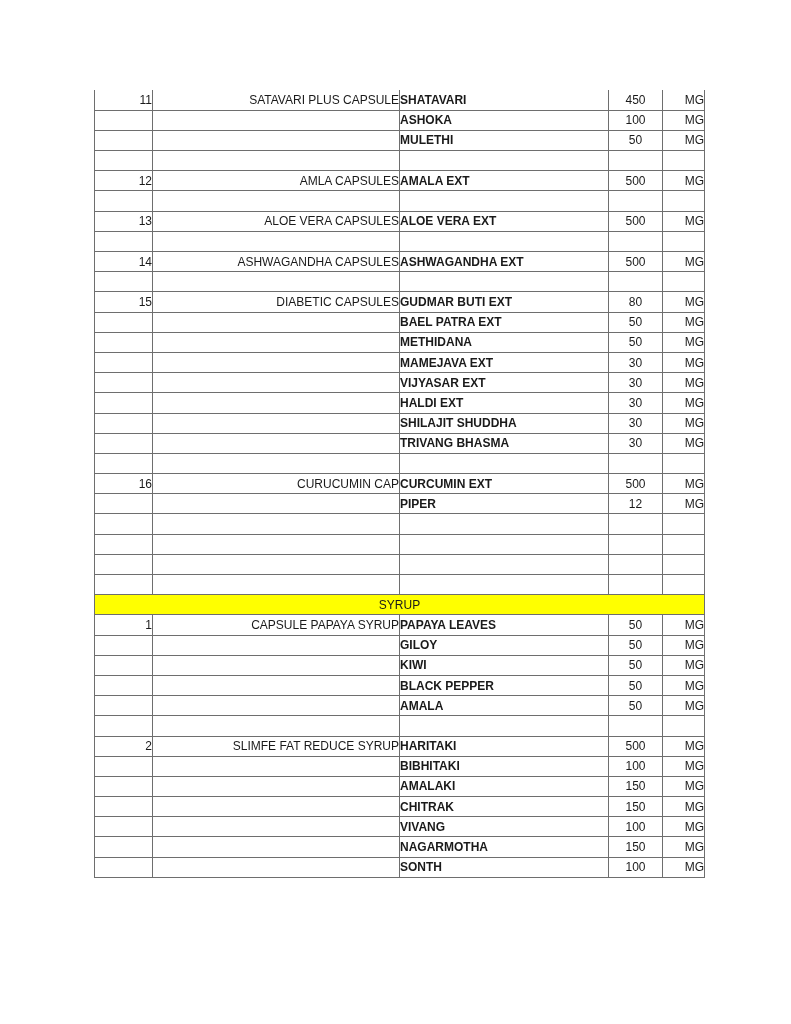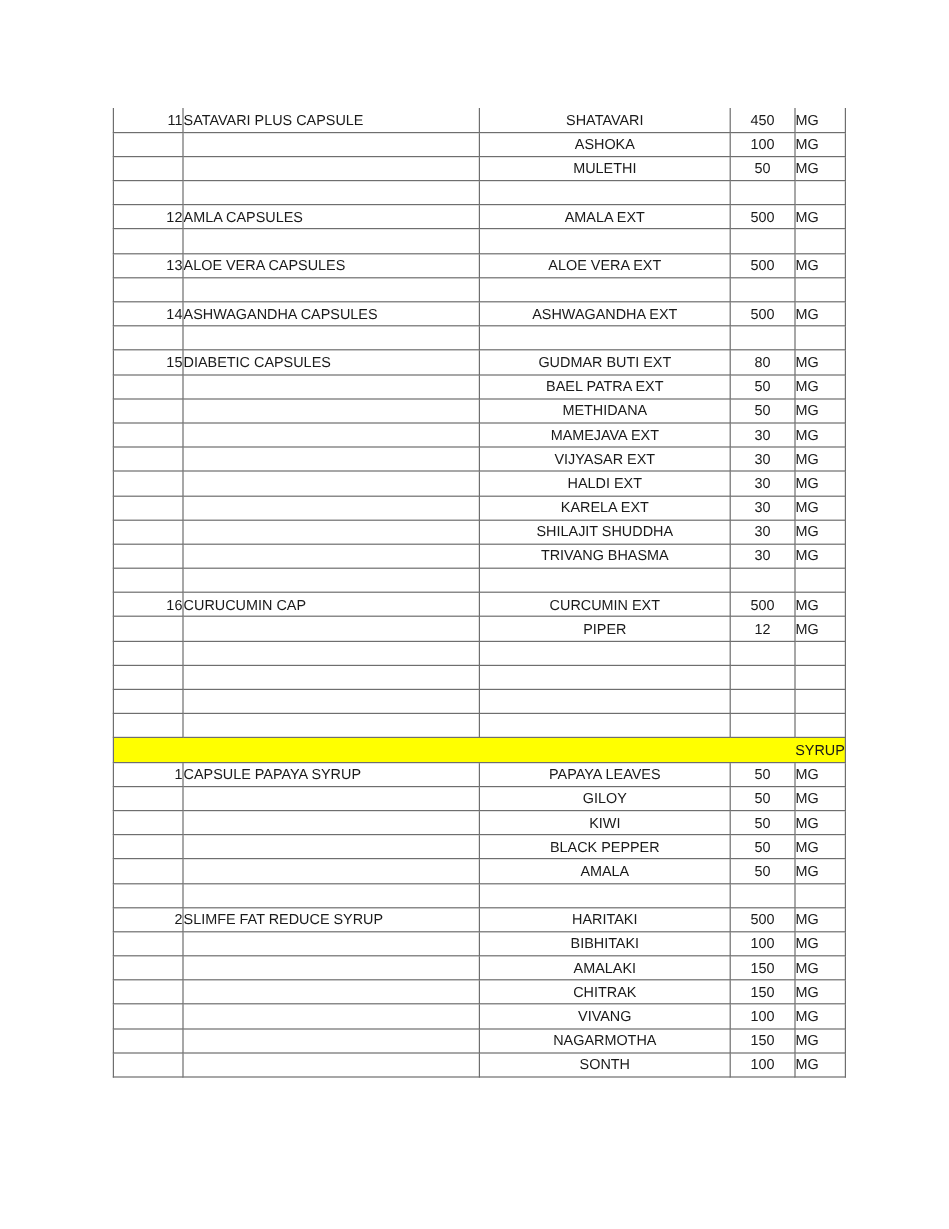--- a/index.html
+++ b/index.html
@@ -28,26 +28,26 @@
     box-sizing: border-box;
     padding: 0;
     white-space: nowrap;
     overflow: hidden;
     vertical-align: middle;
     color: #1a1a1a;
   }
   
   table.ingredients tr:first-child td { border-top: none; }
   td.c-sno   { text-align: right; padding-right: 7px; }
-  td.c-prod  { text-align: left;  padding-left: 7px; }
-  td.c-ingr  { text-align: center;  padding-left: 9px; }
+  td.c-prod  { text-align: right;  padding-left: 7px; }
+  td.c-ingr  { text-align: left;  padding-left: 9px; font-weight: bold; }
   td.c-qty   { text-align: center; padding-right: 5px; }
-  td.c-unit  { text-align: left;  padding-left: 7px; }
+  td.c-unit  { text-align: right;  padding-left: 7px; }
   td.section {
-    text-align: right;
+    text-align: center;
     font-size: 12px;
   }
 </style>
 </head>
 <body>
 
 <div class="page">
   <table class="ingredients">
     <colgroup>
       <col style="width:58px">
@@ -165,27 +165,20 @@
         <tr>
           <td class="c-sno"></td>
           <td class="c-prod"></td>
           <td class="c-ingr">HALDI EXT</td>
           <td class="c-qty">30</td>
           <td class="c-unit">MG</td>
         </tr>
         <tr>
           <td class="c-sno"></td>
           <td class="c-prod"></td>
-          <td class="c-ingr">KARELA EXT</td>
-          <td class="c-qty">30</td>
-          <td class="c-unit">MG</td>
-        </tr>
-        <tr>
-          <td class="c-sno"></td>
-          <td class="c-prod"></td>
           <td class="c-ingr">SHILAJIT SHUDDHA</td>
           <td class="c-qty">30</td>
           <td class="c-unit">MG</td>
         </tr>
         <tr>
           <td class="c-sno"></td>
           <td class="c-prod"></td>
           <td class="c-ingr">TRIVANG BHASMA</td>
           <td class="c-qty">30</td>
           <td class="c-unit">MG</td>

